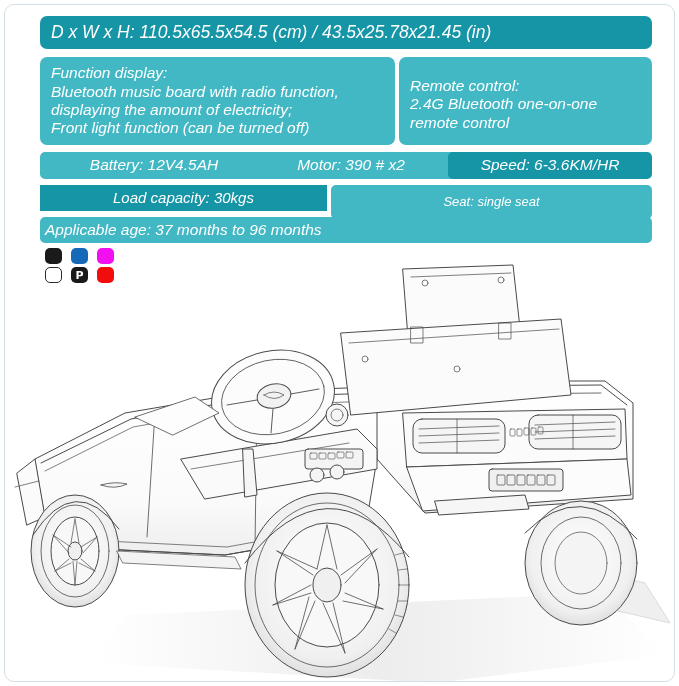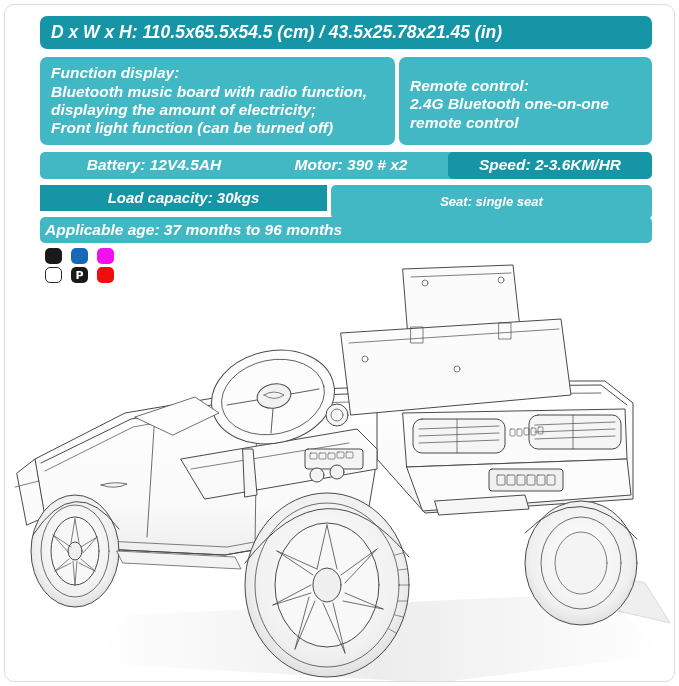--- a/index.html
+++ b/index.html
@@ -38,21 +38,21 @@
     left: 0;
     top: 0;
     width: 671px;
     padding: 0;
   }
 
   .box {
     box-sizing: border-box;
     color: #ffffff;
     font-style: italic;
-    font-weight: bold;
+    font-weight: normal;
     display: flex;
     align-items: center;
     line-height: 1.18;
   }
   .teal-dark  { background: #1595a6; }
   .teal-light { background: #42b8c5; }
   .rnd  { border-radius: 7px; }
   .rnd-sm { border-radius: 5px; }
   .sq   { border-radius: 0px; }
 
@@ -205,21 +205,21 @@
       </div>
 
       <div id="box-remote" class="box teal-light rnd">
         <span class="multi-line">Remote control:
 2.4G Bluetooth one-on-one
 remote control</span>
       </div>
 
       <div id="box-battery" class="box teal-light rnd-sm">Battery: 12V4.5AH</div>
       <div id="box-motor" class="box teal-light rnd-sm">Motor: 390 # x2</div>
-      <div id="box-speed" class="box teal-dark rnd-sm">Speed: 2-3.6KM/HR</div>
+      <div id="box-speed" class="box teal-dark rnd-sm">Speed: 6-3.6KM/HR</div>
 
       <div id="box-load" class="box teal-dark sq">Load capacity: 30kgs</div>
       <div id="box-seat" class="box teal-light rnd-sm">Seat: single seat</div>
 
       <div id="box-age" class="box teal-light rnd-sm">Applicable age: 37 months to 96 months</div>
 
       <div id="swatches">
           <div class="swatch" style="background: rgb(26, 26, 26);"></div>
           <div class="swatch" style="background: rgb(20, 105, 184);"></div>
           <div class="swatch" style="background: rgb(242, 16, 240);"></div>

